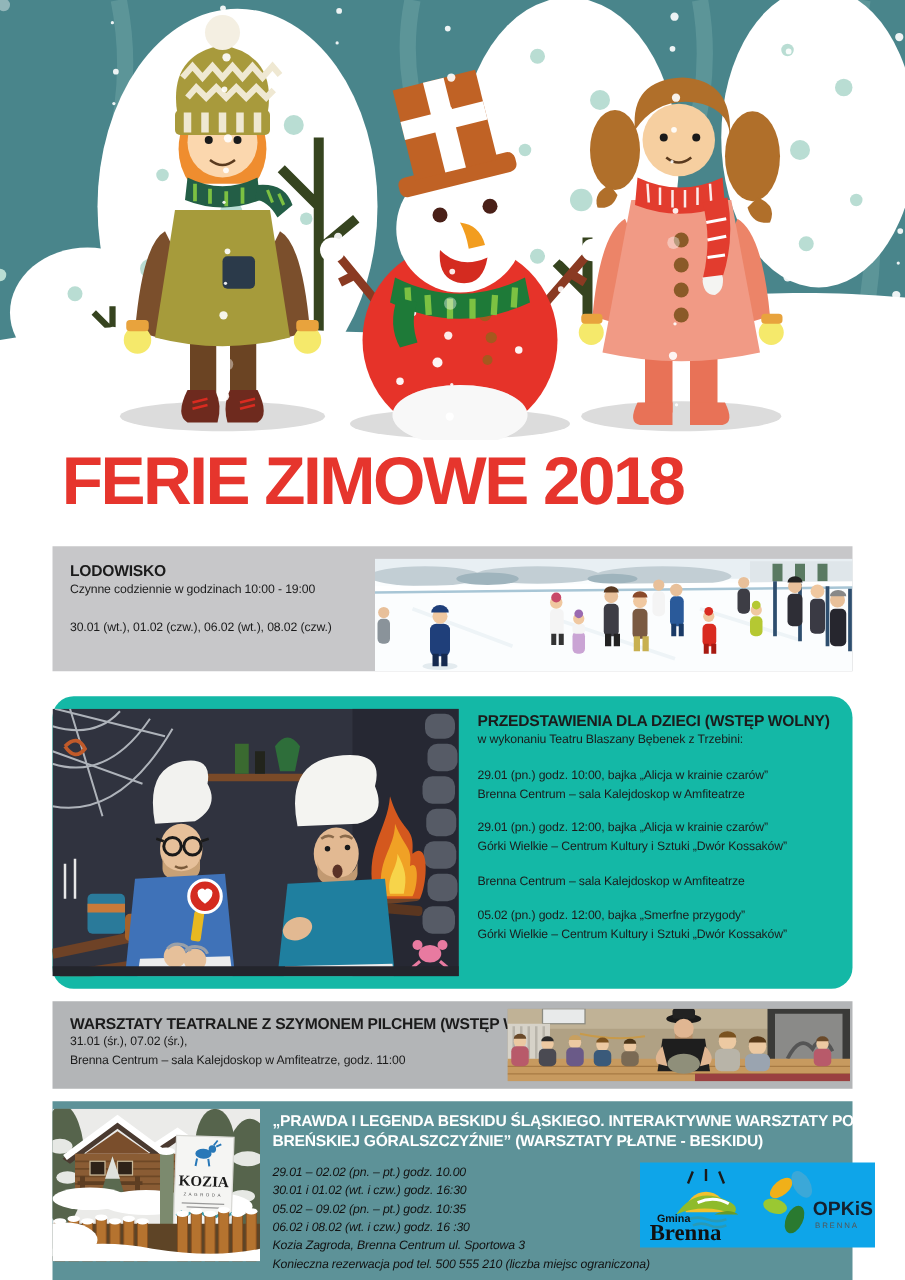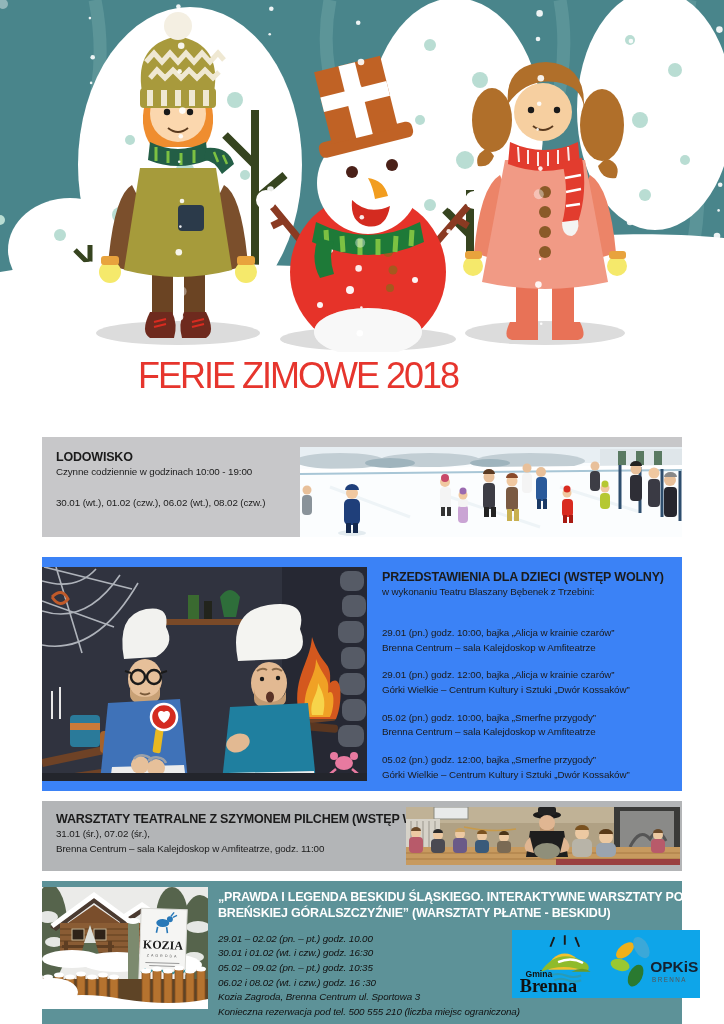--- a/index.html
+++ b/index.html
@@ -1,34 +1,34 @@
 <!DOCTYPE html>
 <html><head>
 <meta charset="utf-8">
 <style>
   html,body{margin:0;padding:0;background:#fff;}
   .poster{position:relative;width:724px;height:1024px;background:#ffffff;overflow:hidden;
           font-family:"Liberation Sans",sans-serif;color:#1b1b1b;}
   .illustration{position:absolute;left:0;top:0;width:724px;height:352px;display:block;}
   .title{position:absolute;left:0;top:356px;width:596px;text-align:center;
-         font-size:36px;font-weight:normal;letter-spacing:-2px;color:#e6352d;line-height:1.1;}
+         font-size:54px;font-weight:bold;letter-spacing:-2px;color:#e6352d;line-height:1.1;}
   .band{position:absolute;left:42px;width:640px;}
   .band.gray1{top:437px;height:100px;background:#c7c7c9;}
-  .band.teal1{top:557px;height:234px;background:#3b82f6;}
+  .band.teal1{top:557px;height:234px;background:#14b8a6;border-radius:17px;}
   .band.gray2{top:801px;height:70px;background:#b3b5b7;}
   .band.teal2{top:881px;height:143px;background:#5d9298;}
   .h{font-weight:bold;font-size:12.5px;letter-spacing:-0.2px;line-height:1.3;white-space:nowrap;}
   .b{font-size:9.8px;letter-spacing:-0.1px;line-height:1.5;white-space:nowrap;}
   .s1-text{position:absolute;left:14px;top:12px;}
   .s1-text .gap{height:16px;}
   .photo{position:absolute;display:block;}
   .rink-photo{left:258px;top:10px;width:382px;height:90px;}
   .smurf-photo{left:0;top:10px;width:325px;height:214px;}
   .s2-text{position:absolute;left:340px;top:12px;width:300px;}
-  .s2-text .sub{margin-bottom:26px;}
+  .s2-text .sub{margin-bottom:14px;}
   .event{margin-bottom:13px;}
   .s3-text{position:absolute;left:14px;top:10px;}
   .work-photo{left:364px;top:6px;width:274px;height:58px;}
   .kozia-photo{left:0;top:6px;width:166px;height:122px;}
   .s4-text{position:absolute;left:176px;top:8px;width:464px;}
   .s4-text .h{color:#ffffff;}
   .s4-text .sched{margin-top:10px;color:#111;font-style:italic;}
   .logo-box{position:absolute;left:512px;top:930px;width:188px;height:68px;background:#0ea5e9;
             display:flex;align-items:center;justify-content:space-around;}
   svg text{font-family:"Liberation Sans",sans-serif;}
@@ -521,21 +521,20 @@
       <div class="b sub">w wykonaniu Teatru Blaszany Bębenek z Trzebini:</div>
       <div class="event">
         <div class="b">29.01 (pn.) godz. 10:00, bajka „Alicja w krainie czarów”</div>
         <div class="b">Brenna Centrum – sala Kalejdoskop w Amfiteatrze</div>
       </div>
       <div class="event">
         <div class="b">29.01 (pn.) godz. 12:00, bajka „Alicja w krainie czarów”</div>
         <div class="b">Górki Wielkie – Centrum Kultury i Sztuki „Dwór Kossaków”</div>
       </div>
       <div class="event">
-        <div class="b">05.02 (pn.) godz. 10:00, bajka „Smerfne przygody”</div>
         <div class="b">Brenna Centrum – sala Kalejdoskop w Amfiteatrze</div>
       </div>
       <div class="event">
         <div class="b">05.02 (pn.) godz. 12:00, bajka „Smerfne przygody”</div>
         <div class="b">Górki Wielkie – Centrum Kultury i Sztuki „Dwór Kossaków”</div>
       </div>
     </div>
   </div>
 
   <div class="band gray2">

